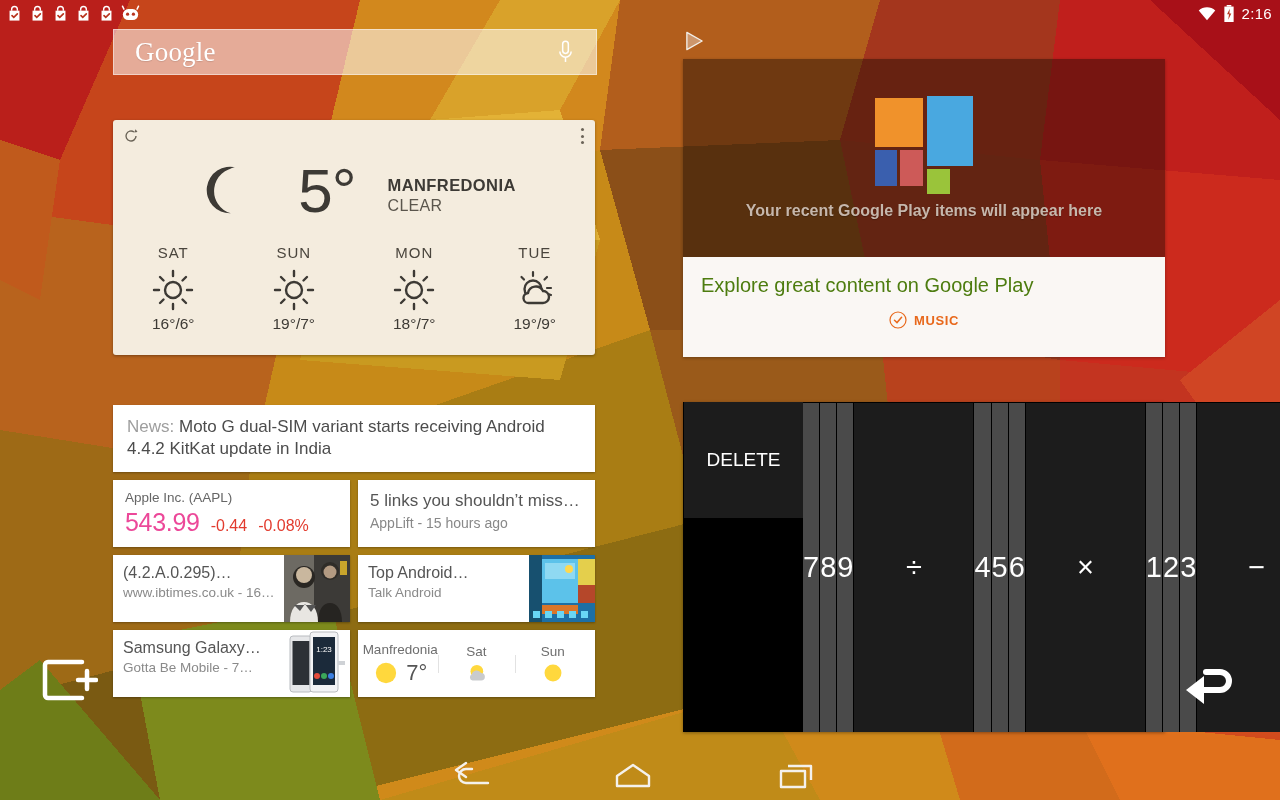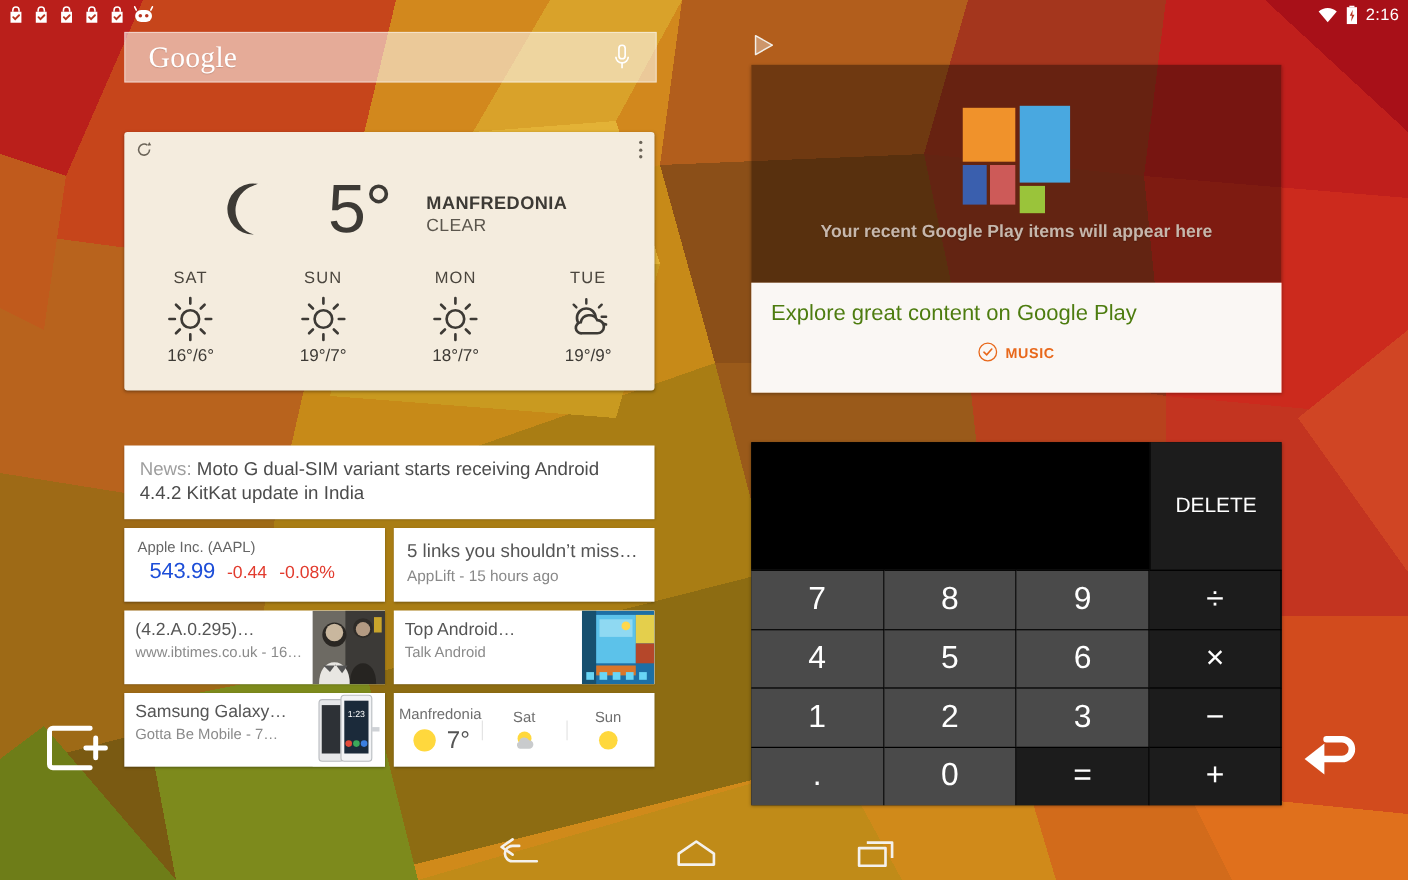--- a/index.html
+++ b/index.html
@@ -77,21 +77,21 @@
   .gn-card { background:#ffffff; box-shadow:0 1px 2px rgba(0,0,0,.3); }
   #gn-head {
     padding:11px 14px 13px; font-size:17px; line-height:1.27; color:#4c4c4c;
   }
   #gn-head .kicker { color:#9e9e9e; }
   .gn-row { display:flex; gap:8px; margin-top:8px; }
   .gn-col { width:237px; }
   #gn-stock { padding:10px 12px 12px; height:67px; }
   .stk-name { font-size:13.5px; color:#666; }
   .stk-line { display:flex; align-items:baseline; gap:11px; margin-top:3px; }
-  .stk-price { font-size:20px; color:#1d4ed8; letter-spacing:-.3px;margin-left:11px; }
+  .stk-price { font-size:25px; color:#ec4899; letter-spacing:-.3px; }
   .stk-chg { font-size:16px; }
   #gn-applift { padding:11px 12px; height:67px; }
   .gn-title { font-size:17px; color:#555; line-height:1.15; }
   .gn-sub { font-size:14px; color:#888; margin-top:4px; }
   .gn-thumbcard { display:flex; height:67px; overflow:hidden; }
   .gn-thumbtext { flex:1; padding:9px 10px; min-width:0; }
   .gn-thumbtext .t { font-size:16px; color:#555; white-space:nowrap; overflow:hidden; }
   .gn-thumbtext .s { font-size:13.5px; color:#8a8a8a; margin-top:3px; white-space:nowrap; overflow:hidden; }
   .gn-thumb { width:66px; height:67px; flex:none; }
   .gn-thumb svg { display:block; width:66px; height:67px; }
@@ -135,21 +135,21 @@
   #lib-explore-title { font-size:20px; color:#4d7c0f; padding-left:18px; }
   #lib-music-btn {
     margin-top:14px; display:flex; align-items:center; justify-content:center; gap:7px;
   }
   #lib-check { width:18px; height:18px; display:block; }
   #lib-music-label { font-size:13px; font-weight:bold; color:#e8681b; letter-spacing:.6px; }
 
   
   #calc-widget {
     position:absolute; left:683px; top:402px; width:482px; height:330px; z-index:20;
-    background:#000; display:flex; flex-direction:column;
+    background:#000; display:flex; flex-direction:row;
     box-shadow:0 1px 3px rgba(0,0,0,.35);
   }
   #calc-toprow { display:flex; height:116px; }
   #calc-display { flex:1; background:#000000; }
   #calc-delete {
     width:120px; background:#1c1c1c; color:#ffffff; font-size:19px;
     display:flex; align-items:center; justify-content:center;
     border-left:1px solid #000;
   }
   .calc-row { display:flex; flex:1; }

